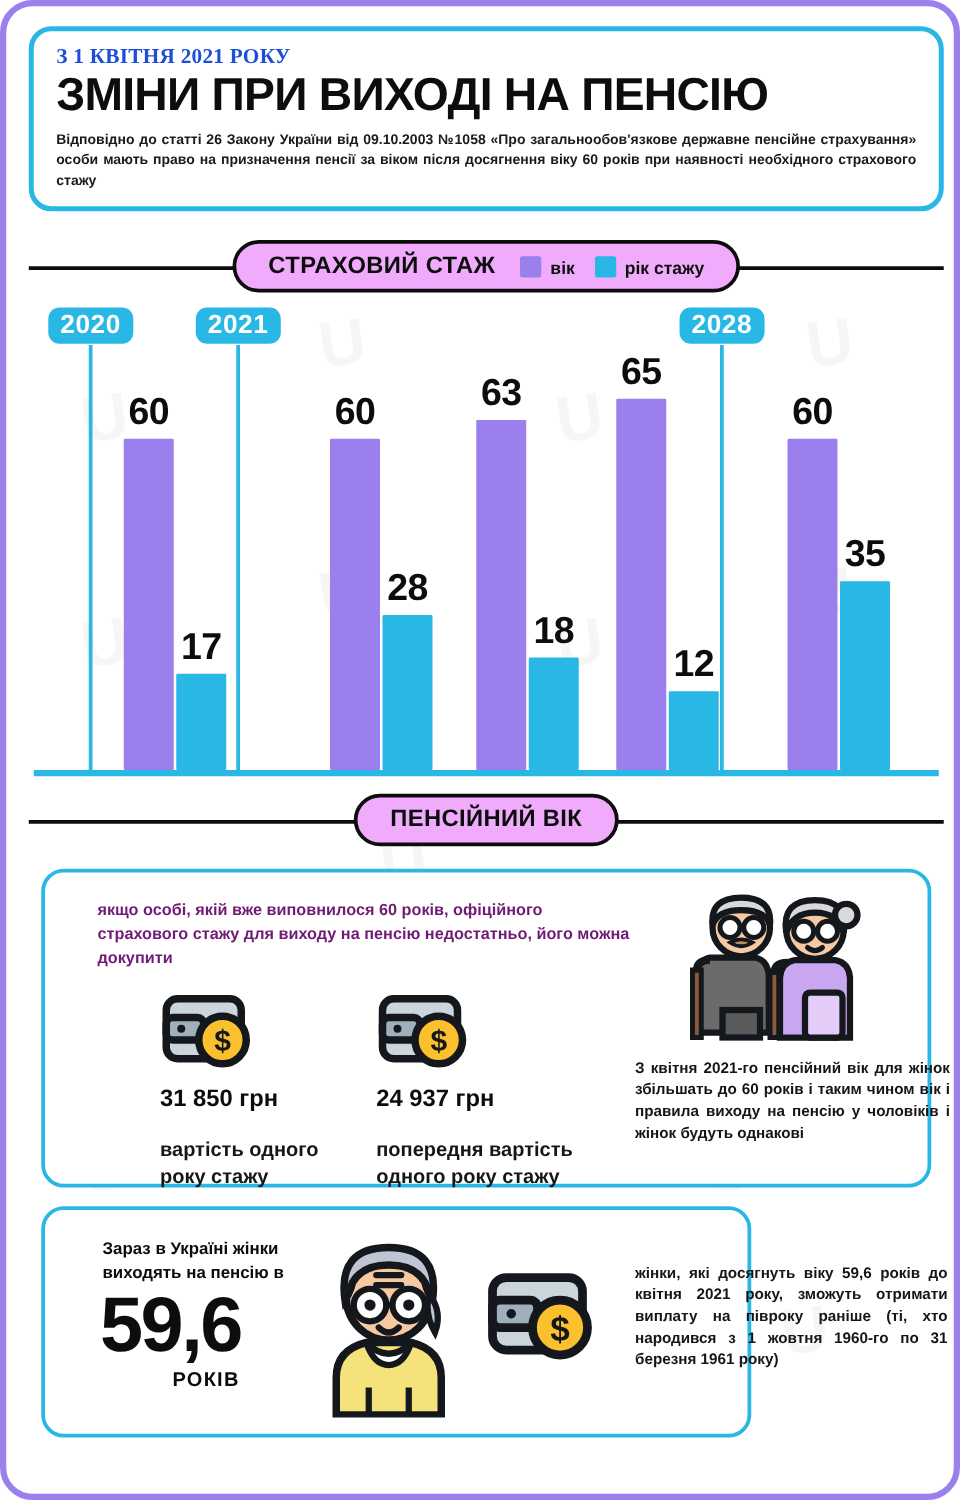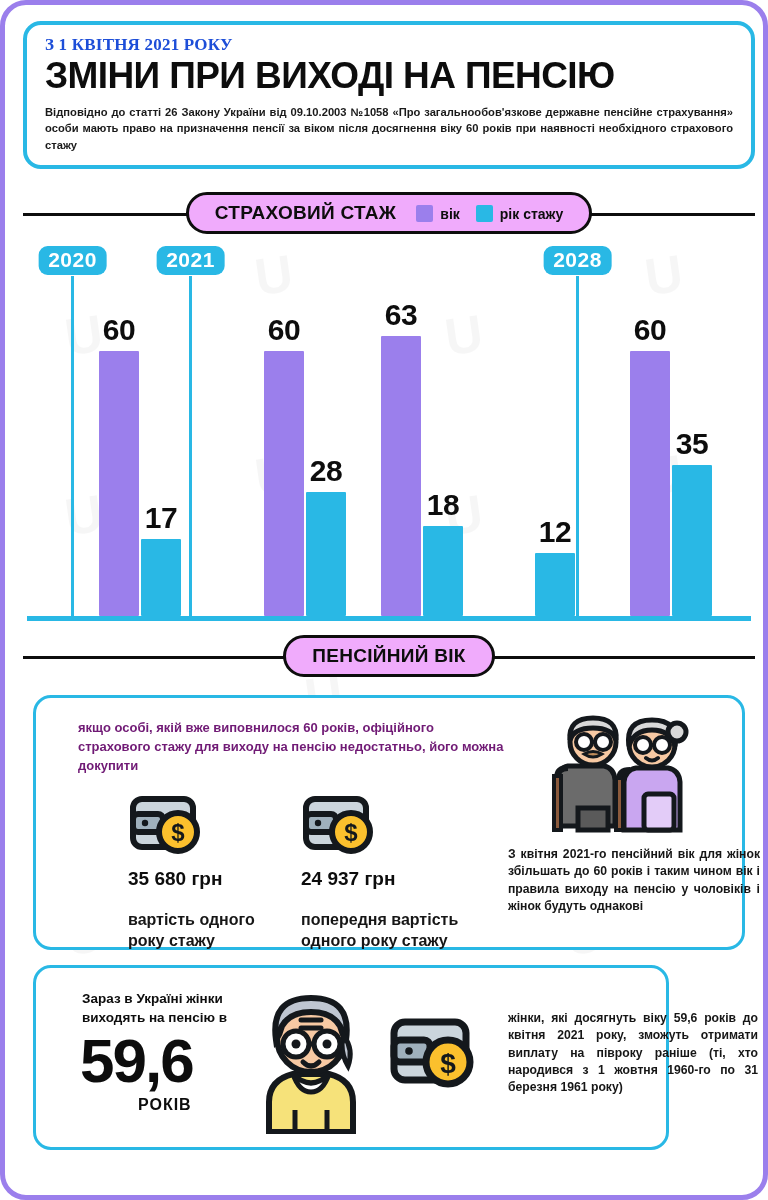--- a/index.html
+++ b/index.html
@@ -179,21 +179,21 @@
   }
 
   
   .panel {
     position: absolute;
     border: 3.5px solid #29B8E5;
     border-radius: 18px;
     background: #ffffff;
   }
   #panel-buyout { left: 28px; top: 690px; width: 712px; height: 255px; }
-  #panel-women  { left: 28px; top: 960px; width: 636px; height: 185px; }
+  #panel-women  { left: 28px; top: 960px; width: 568px; height: 185px; }
 
   #buyout-lead {
     position: absolute;
     left: 42px;
     top: 20px;
     width: 430px;
     font-size: 13px;
     font-weight: bold;
     color: #701a75;
     line-height: 1.48;
@@ -365,20 +365,23 @@
         <span class="bar-value">28</span>
       </div>
 
       <div class="bar vik" style="left:358px;height:280px;">
         <span class="bar-value">63</span>
       </div>
       <div class="bar stazh" style="left:400px;height:90px;">
         <span class="bar-value">18</span>
       </div>
 
+      <div class="bar vik" style="left:470px;height:297px;">
+        <span class="bar-value">65</span>
+      </div>
       <div class="bar stazh" style="left:512px;height:63px;">
         <span class="bar-value">12</span>
       </div>
 
       <div class="bar vik" style="left:607px;height:265px;">
         <span class="bar-value">60</span>
       </div>
       <div class="bar stazh" style="left:649px;height:151px;">
         <span class="bar-value">35</span>
       </div>
@@ -397,21 +400,21 @@
       <div id="buyout-lead">якщо особі, якій вже виповнилося 60 років, офіційного страхового стажу для виходу на пенсію недостатньо, його можна докупити</div>
 
       <div class="wallet-block" id="wallet-1">
         <svg width="80" height="62" viewBox="0 0 80 62">
           <rect x="5" y="5" width="60" height="48" rx="9" fill="#CBD5DC" stroke="#14181C" stroke-width="6"></rect>
           <rect x="5" y="20" width="30" height="18" rx="5" fill="#9FB0BC" stroke="#14181C" stroke-width="6"></rect>
           <circle cx="17" cy="29" r="3.2" fill="#14181C"></circle>
           <circle cx="50" cy="38" r="19" fill="#FBC02D" stroke="#14181C" stroke-width="6"></circle>
           <text x="50" y="47" font-family="'Liberation Sans',sans-serif" font-size="24" font-weight="bold" fill="#14181C" text-anchor="middle">$</text>
         </svg>
-        <div class="wallet-amount">35 680 грн</div>
+        <div class="wallet-amount">31 850 грн</div>
         <div class="wallet-caption">вартість одного року стажу</div>
       </div>
 
       <div class="wallet-block" id="wallet-2">
         <svg width="80" height="62" viewBox="0 0 80 62">
           <rect x="5" y="5" width="60" height="48" rx="9" fill="#CBD5DC" stroke="#14181C" stroke-width="6"></rect>
           <rect x="5" y="20" width="30" height="18" rx="5" fill="#9FB0BC" stroke="#14181C" stroke-width="6"></rect>
           <circle cx="17" cy="29" r="3.2" fill="#14181C"></circle>
           <circle cx="50" cy="38" r="19" fill="#FBC02D" stroke="#14181C" stroke-width="6"></circle>
           <text x="50" y="47" font-family="'Liberation Sans',sans-serif" font-size="24" font-weight="bold" fill="#14181C" text-anchor="middle">$</text>

